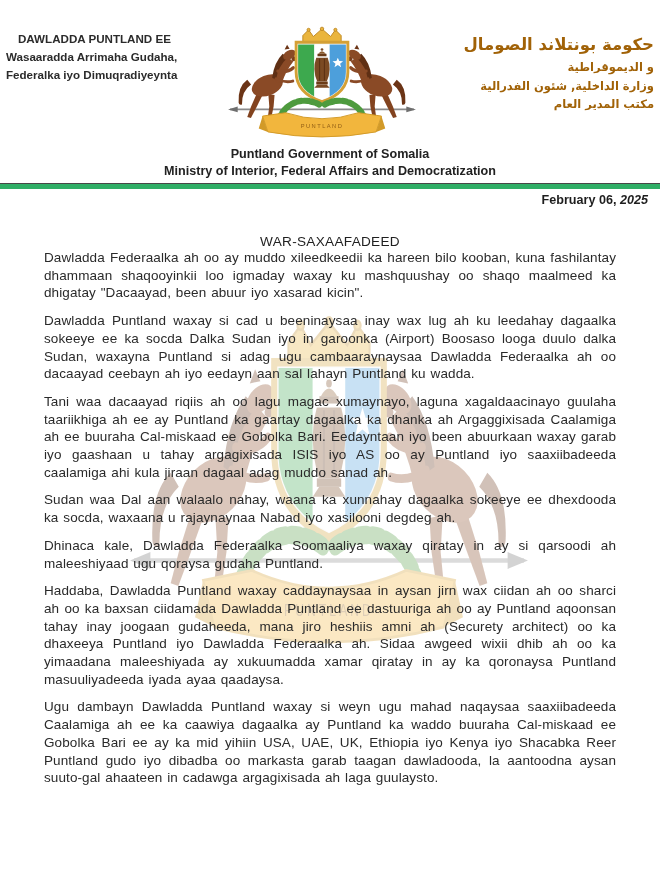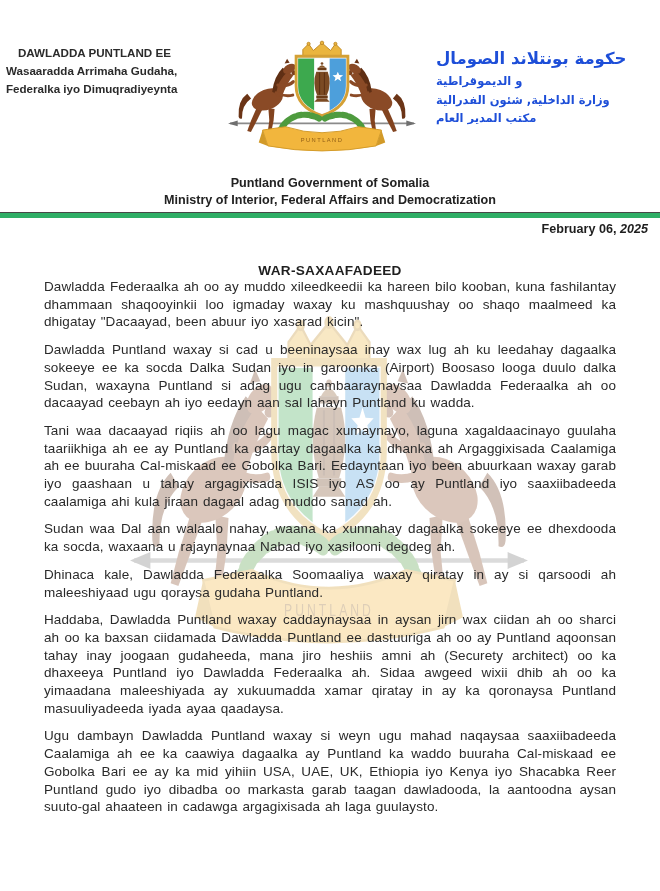--- a/index.html
+++ b/index.html
@@ -5,33 +5,33 @@
   html,body{margin:0;padding:0;background:#fff;}
   .page{
     position:relative;
     width:660px;height:891px;
     background:#ffffff;
     overflow:hidden;
     font-family:"Liberation Sans","DejaVu Sans",sans-serif;
     color:#262626;
   }
   
-  .header{display:flex;align-items:flex-start;padding:26px 6px 0 6px;margin-top:14px;}
+  .header{display:flex;align-items:flex-start;padding:26px 6px 0 6px;}
   .org-block{width:202px;font-weight:bold;font-size:11.6px;line-height:18px;color:#2b2b2b;padding-top:4px;}
   .org-line-indent{padding-left:12px;}
   .emblem-wrap{flex:1;display:flex;justify-content:center;padding-top:0;}
-  .arabic-block{width:218px;text-align:left;direction:rtl;font-family:"DejaVu Sans",sans-serif;font-weight:bold;color:#1d4ed8;padding-top:6px;}
+  .arabic-block{width:218px;text-align:right;direction:rtl;font-family:"DejaVu Sans",sans-serif;font-weight:bold;color:#a16207;padding-top:6px;}
   .arabic-l1{font-size:16.5px;line-height:26px;}
   .arabic-sm{font-size:11.5px;line-height:18.5px;}
-  .captions{text-align:center;margin-top:20px;font-weight:bold;font-size:12.6px;line-height:17px;color:#222;}
+  .captions{text-align:center;margin-top:5px;font-weight:bold;font-size:12.6px;line-height:17px;color:#222;}
   .rule{height:5px;background:#2fae66;border-top:1.6px solid #474747;margin-top:3px;}
   .date-line{text-align:right;padding-right:12px;margin-top:4px;font-weight:bold;font-size:12.6px;color:#1e1e1e;}
   .date-year{font-style:italic;text-align:right;}
   
-  .doc-title{text-align:center;font-weight:bold;font-size:13.6px;letter-spacing:.3px;margin-top:27px;color:#1f1f1f;}
+  .doc-title{text-align:center;font-weight:normal;font-size:13.6px;letter-spacing:.3px;margin-top:27px;color:#1f1f1f;}
   .body-text{position:relative;z-index:1;padding:0 44px;}
   .body-text p{
     margin:0 0 10px 0;
     font-size:13.5px;line-height:17.7px;
     text-align:justify;word-spacing:1px;letter-spacing:.1px;
     color:#2a2a2a;
   }
   
   .watermark{
     position:absolute;left:126px;top:314px;width:406px;height:340px;

